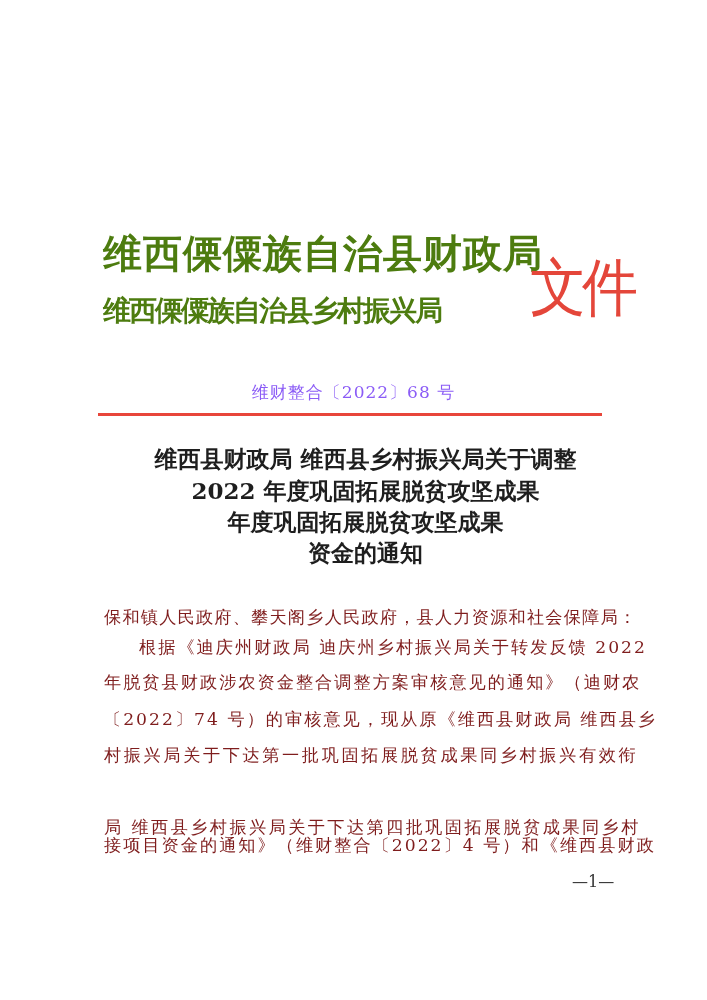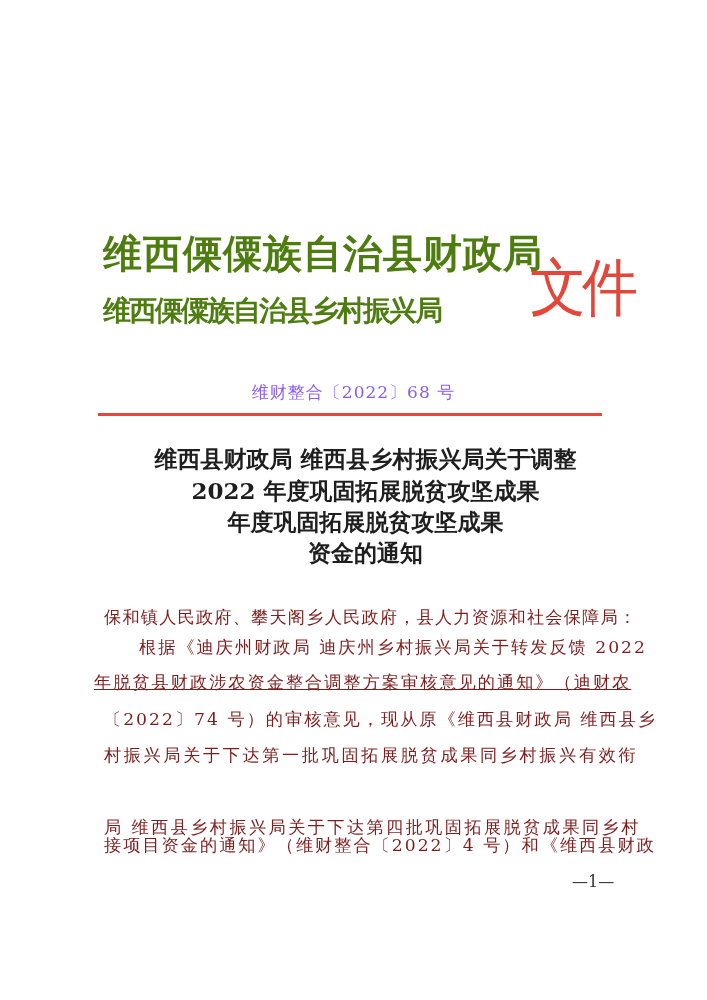--- a/index.html
+++ b/index.html
@@ -47,20 +47,20 @@
   <div class="abs" id="docnum">维财整合〔2022〕68 号</div>
   <div class="abs" id="red-rule"></div>
 
   <div class="abs title-line" style="top:447px;">维西县财政局  维西县乡村振兴局关于调整</div>
   <div class="abs title-line" style="top:479px;">2022 年度巩固拓展脱贫攻坚成果</div>
   <div class="abs title-line" style="top:510px;">年度巩固拓展脱贫攻坚成果</div>
   <div class="abs title-line" style="top:541px;">资金的通知</div>
 
   <div class="abs body-line" style="left:104px; top:609px; letter-spacing:1.2px;">保和镇人民政府、攀天阁乡人民政府，县人力资源和社会保障局：</div>
   <div class="abs body-line" style="left:139px; top:639px; letter-spacing:2.0px;">根据《迪庆州财政局  迪庆州乡村振兴局关于转发反馈 2022</div>
-  <div class="abs body-line" style="left:94px; top:674px; letter-spacing:2.0px;text-decoration:underline;">年脱贫县财政涉农资金整合调整方案审核意见的通知》（迪财农</div>
+  <div class="abs body-line" style="left:104px; top:674px; letter-spacing:2.0px;">年脱贫县财政涉农资金整合调整方案审核意见的通知》（迪财农</div>
   <div class="abs body-line" style="left:104px; top:711px; letter-spacing:2.0px;">〔2022〕74 号）的审核意见，现从原《维西县财政局  维西县乡</div>
   <div class="abs body-line" style="left:104px; top:747px; letter-spacing:2.6px;">村振兴局关于下达第一批巩固拓展脱贫成果同乡村振兴有效衔</div>
   <div class="abs body-line" style="left:104px; top:789px; letter-spacing:2.0px;margin-top:48px;">接项目资金的通知》（维财整合〔2022〕4 号）和《维西县财政</div>
   <div class="abs body-line" style="left:104px; top:819px; letter-spacing:2.4px;">局  维西县乡村振兴局关于下达第四批巩固拓展脱贫成果同乡村</div>
 
   <div class="abs" id="page-num">—1—</div>
 </div>
 
 </body></html>

